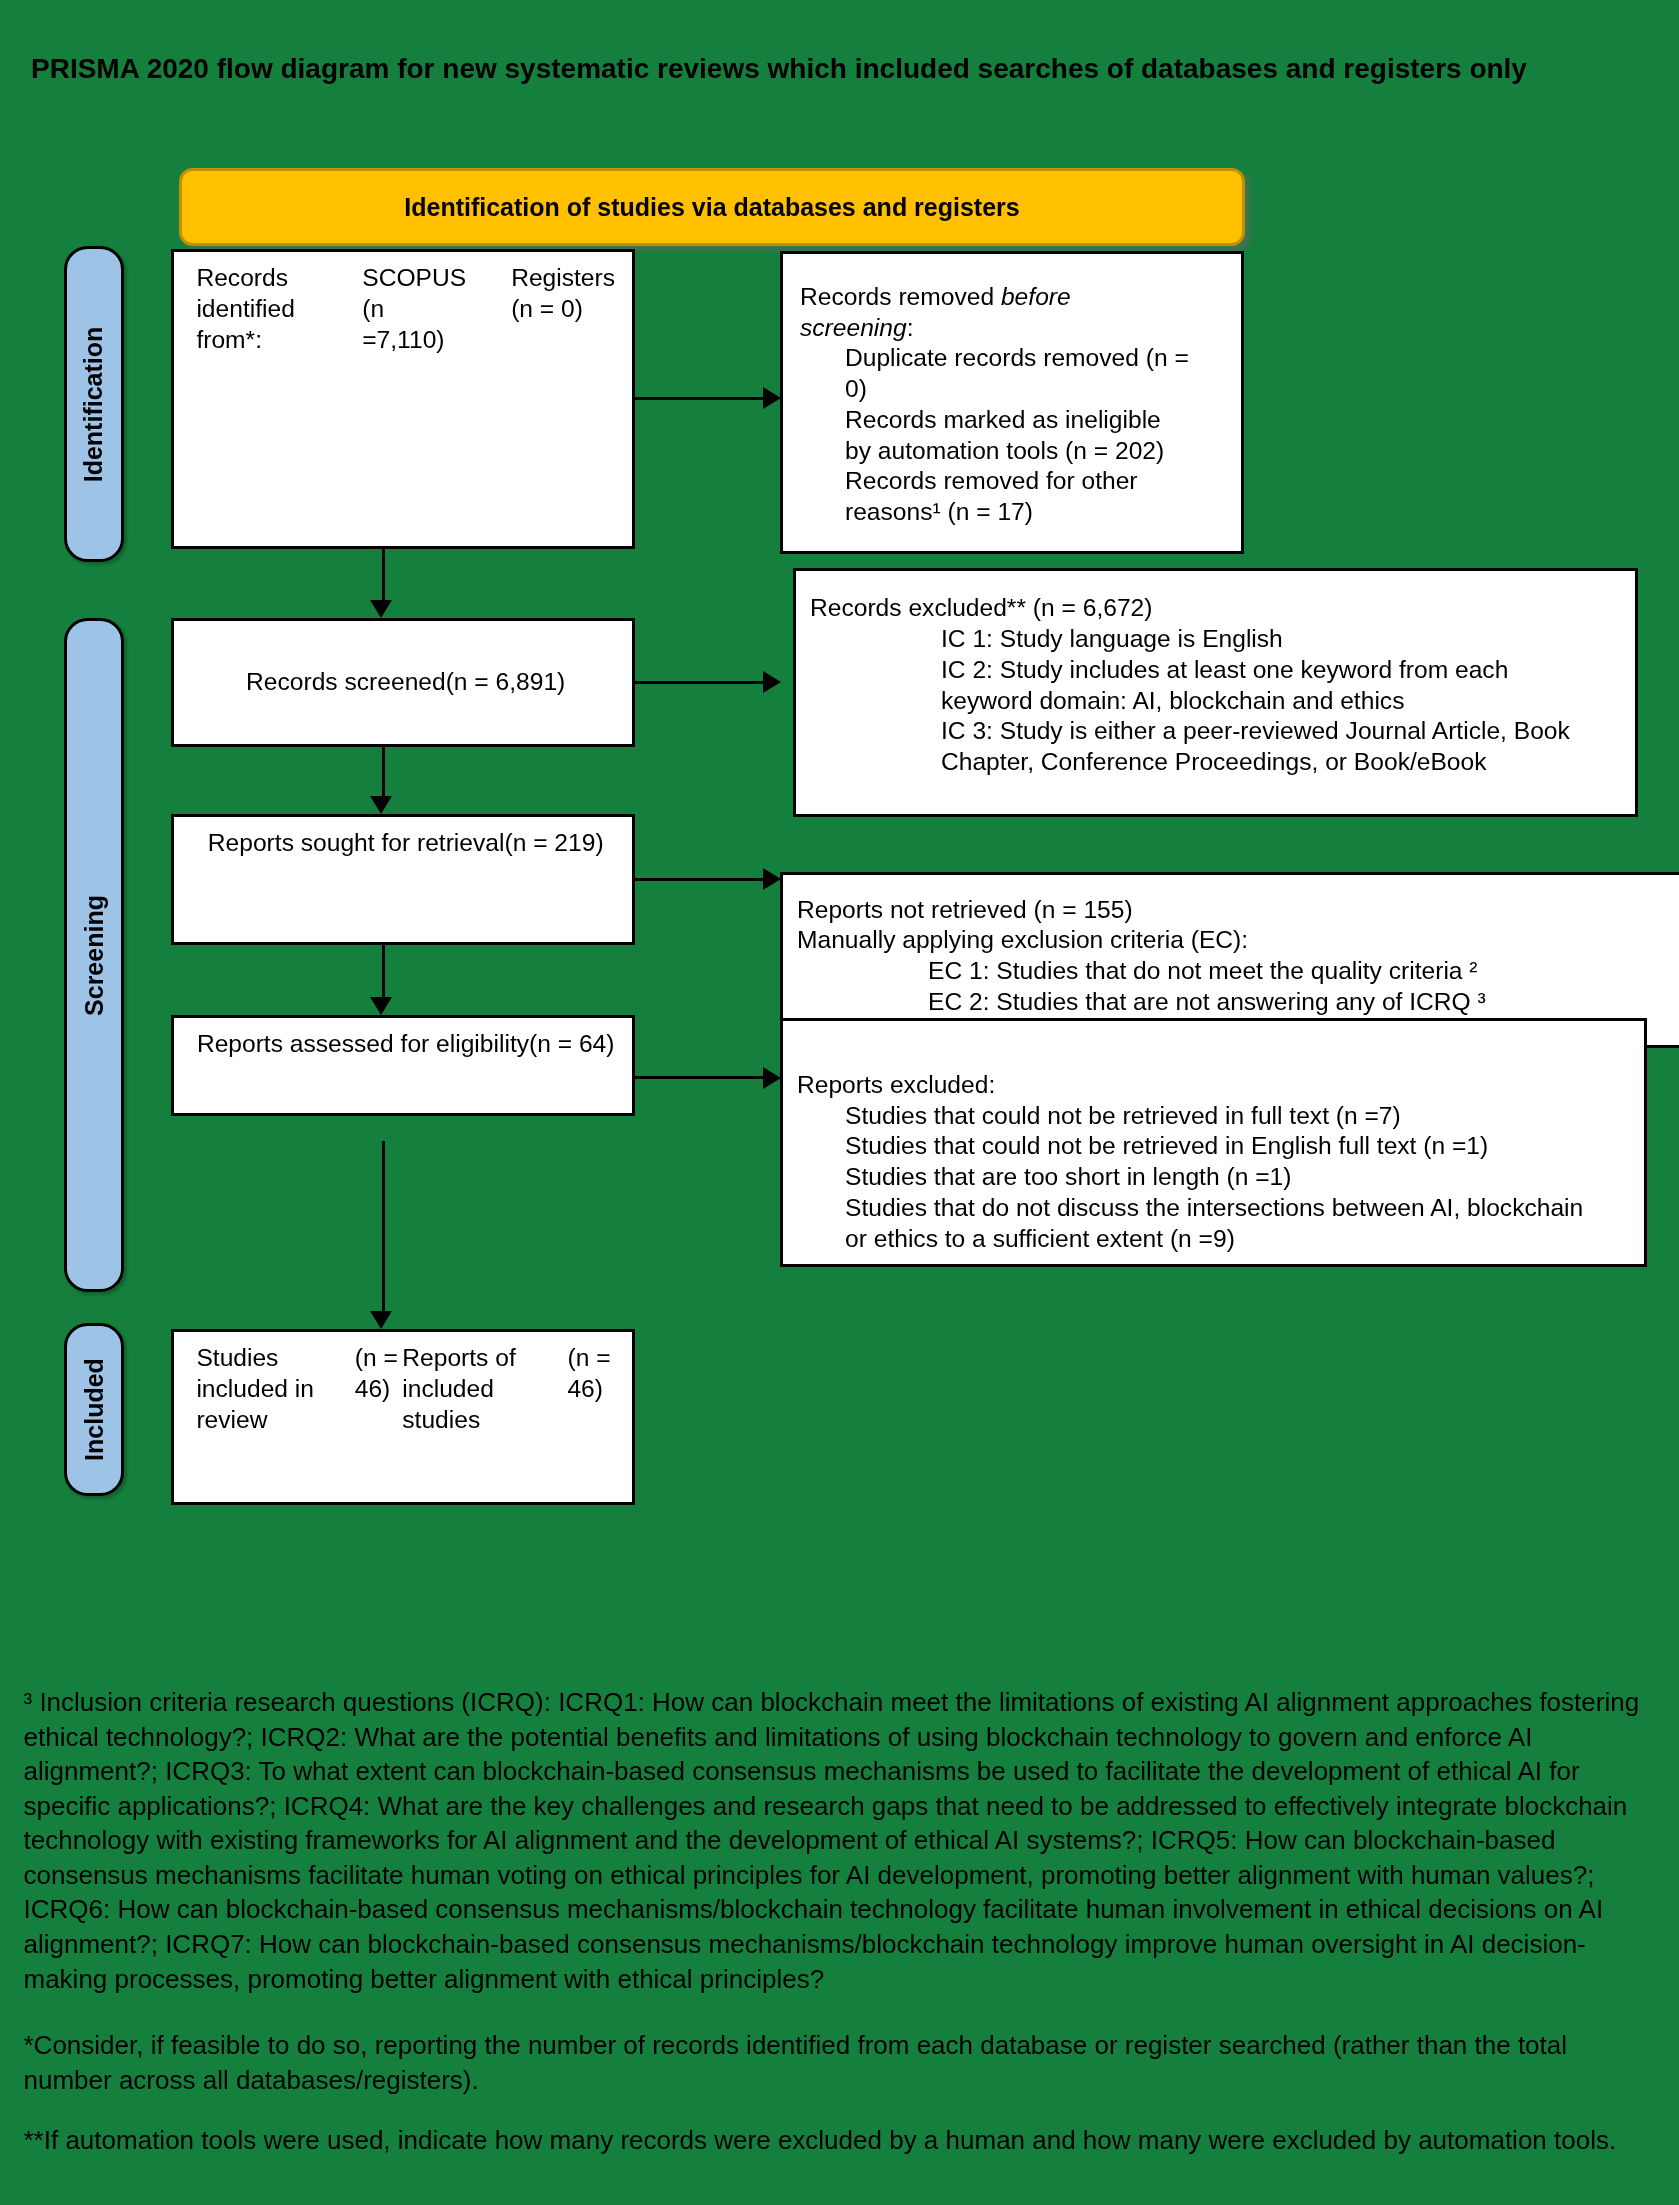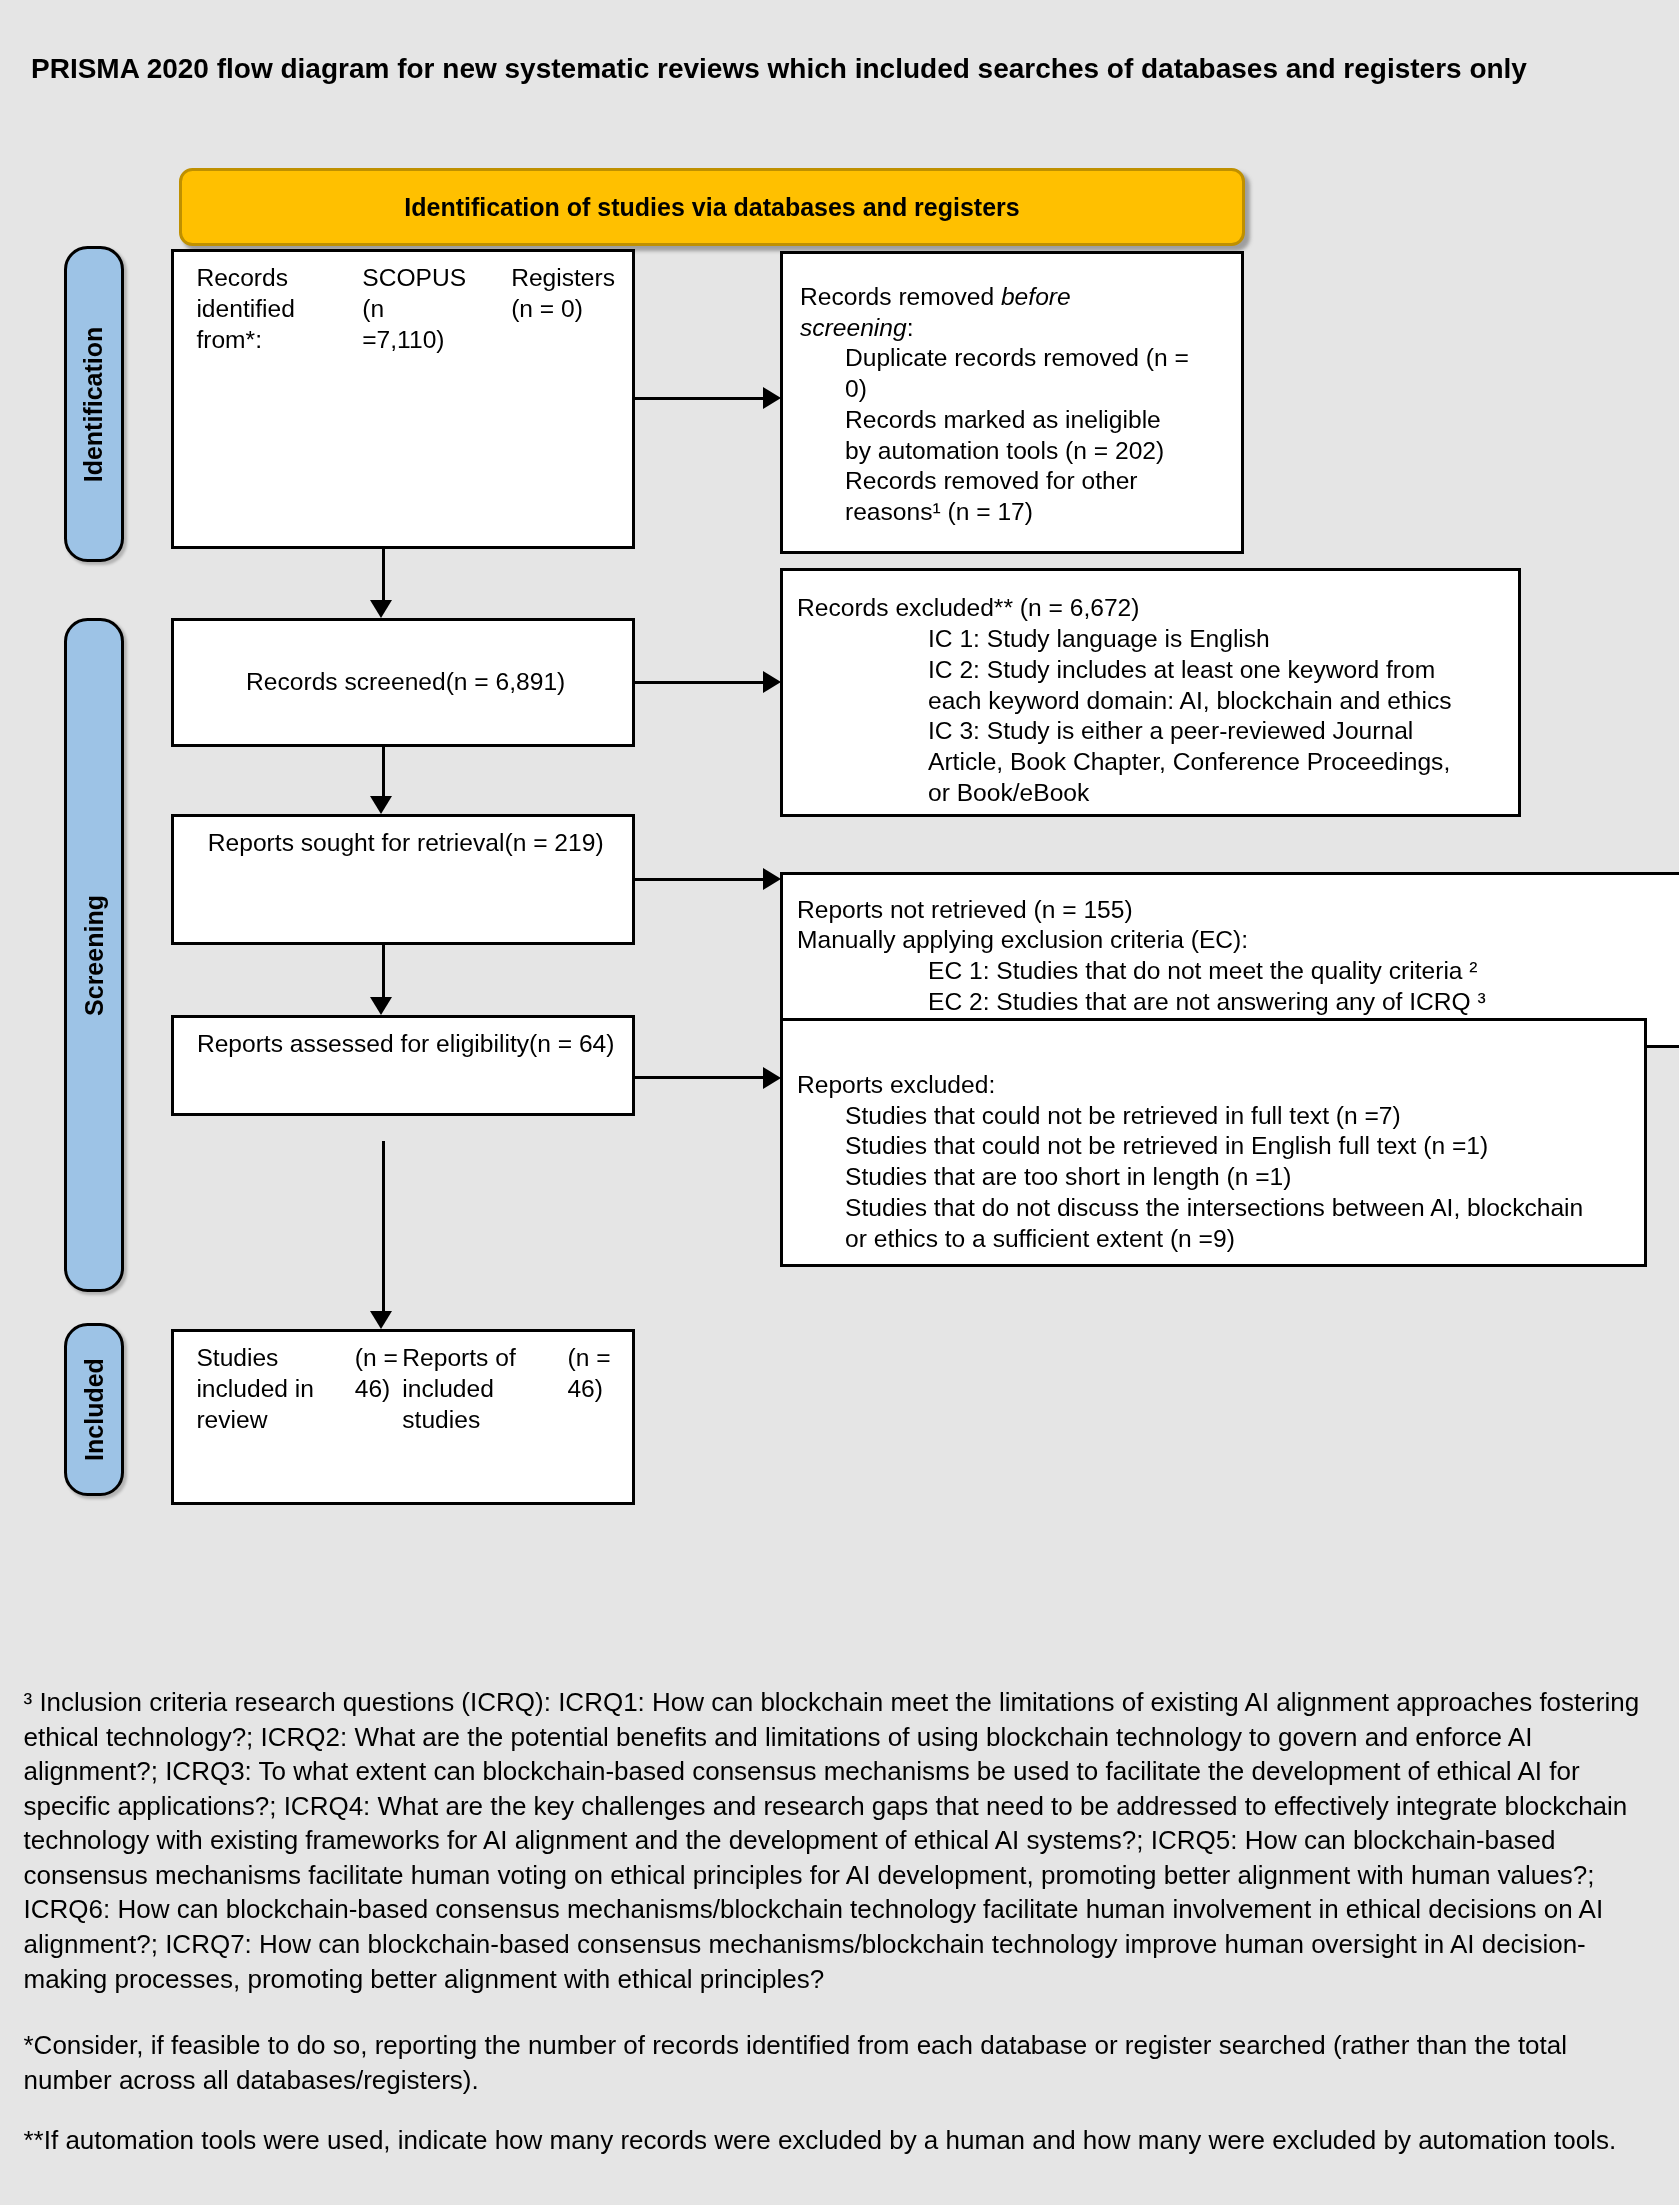--- a/index.html
+++ b/index.html
@@ -1,17 +1,17 @@
 <!DOCTYPE html>
 <html style="--banner-fill: #FFC000; --banner-border: #BF9000; --sidebar-fill: #9DC3E6;font-size:9px"><head>
 <meta charset="utf-8">
 <style>
   html,body{margin:0;padding:0;background:#ffffff;}
   body{font-family:"Liberation Sans",sans-serif;color:#000;}
-  .page{position:relative;width:1679px;height:2205px;background:#e5e5e5;overflow:hidden;}
+  .page{position:relative;width:1679px;height:2205px;background:#15803d;overflow:hidden;}
 
   .title{position:absolute;left:31px;top:53px;font-size:28px;font-weight:bold;white-space:nowrap;}
 
   .banner{position:absolute;left:179px;top:168px;width:1066px;height:78px;
     background:var(--banner-fill,#FFC000);border:3.4px solid var(--banner-border,#BF9000);
     border-radius:13.4px;box-sizing:border-box;display:flex;align-items:center;justify-content:center;
     font-size:25px;font-weight:bold;box-shadow:4.5px 4.5px 3.9px rgba(100,100,100,0.55);}
 
   .sidebar{position:absolute;left:64px;width:60px;background:var(--sidebar-fill,#9DC3E6);
     border:3.9px solid #000;border-radius:23.5px;box-sizing:border-box;
@@ -26,21 +26,21 @@
   .lbox{left:171px;width:464px;display:flex;flex-direction:row;justify-content:center;
     padding:11.2px 17px 11.2px 22.4px;}
   .b-identified{top:249px;height:300px;}
   .b-screened{top:618px;height:129px;align-items:center;}
   .b-sought{top:814px;height:131px;}
   .b-assessed{top:1015px;height:101px;}
   .b-included{top:1329px;height:176px;}
 
   .rbox{left:780px;}
   .rb-removed{top:251px;width:464px;height:303px;padding:28px 50px 2px 17px;}
-  .rb-excluded-auto{top:568px;width:741px;height:249px;padding:22.4px 50px 11.2px 14px;}
+  .rb-excluded-auto{top:568px;width:845px;height:249px;padding:22.4px 50px 11.2px 14px;margin-left:13px;}
   .rb-not-retrieved{top:872px;width:966px;height:176px;padding:19.6px 34px 11.2px 14px;}
   .rb-excluded-reports{top:1018px;width:867px;height:249px;padding:49px 34px 11.2px 14px;}
 
   .heading-wrap{max-width:358px;}
   .indent80{padding-left:45px;}
   .indent85{padding-left:48px;}
   .indent235{padding-left:131px;}
   .em{font-style:italic;}
 
   .hline{position:absolute;background:#000;height:3.4px;left:635px;width:129px;}

